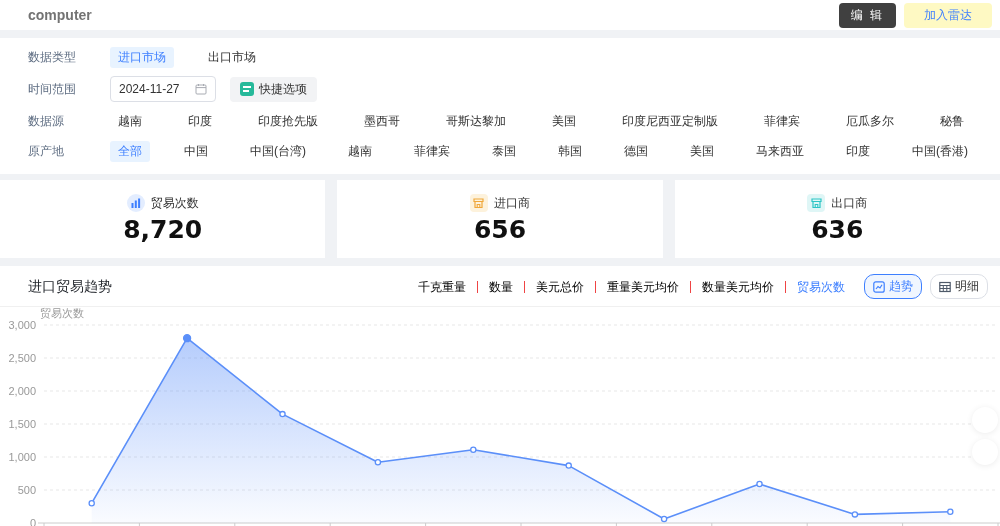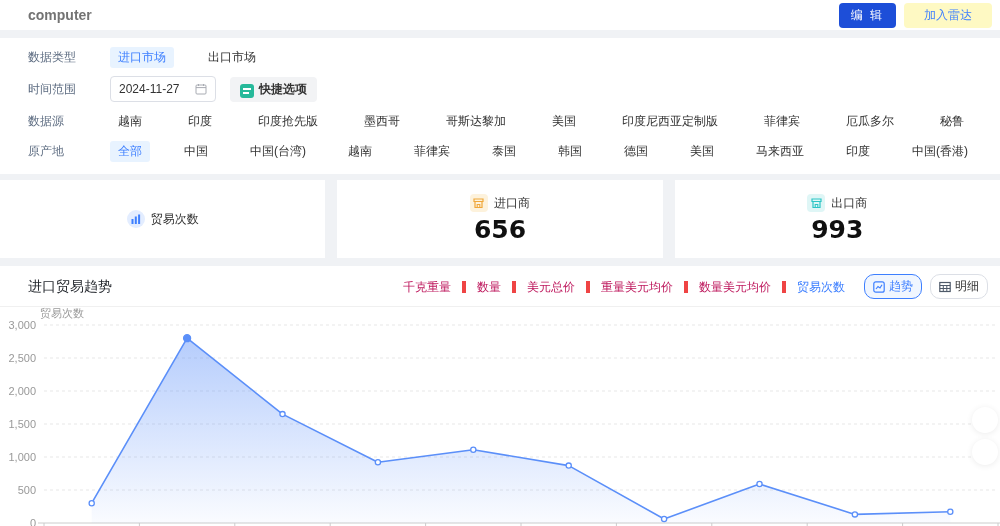--- a/index.html
+++ b/index.html
@@ -4,59 +4,59 @@
 <style>
   * { margin:0; padding:0; box-sizing:border-box; }
   html,body { width:1000px; height:526px; overflow:hidden; background:#f0f2f5;
     font-family:"Liberation Sans","DejaVu Sans",sans-serif; }
   .panel { background:#fff; }
 
   
   .topbar { height:30px; display:flex; align-items:center; padding:0 8px 0 28px; background:#fff; }
   .page-title { font-size:14px; font-weight:bold; color:#737373; }
   .topbar-actions { margin-left:auto; display:flex; gap:8px; }
-  .btn-primary { background:#1d4ed8; color:#fff; border:none; border-radius:4px;
+  .btn-primary { background:#404040; color:#fff; border:none; border-radius:4px;
     font-size:12px; padding:4px 12px; cursor:pointer; letter-spacing:2px;}
   .btn-light { background:#fef9c3; color:#3D7FFF; border:none; border-radius:4px;
     font-size:12px; padding:4px 20px; cursor:pointer; }
   .gap8 { height:8px; } .gap6 { height:6px; }
 
   
   .filters { padding:8px 28px 4px 28px; }
   .filter-row { display:flex; align-items:center; margin-bottom:8px; min-height:22px; }
   .filter-label { width:58px; margin-right:24px; font-size:12px; color:#5e6d82; flex-shrink:0; }
   .opts { display:flex; align-items:center; flex-wrap:nowrap; flex:1; }
   .opts-wide > .chip { margin-right:30px; }
   .opts-mid  > .chip { margin-right:26px; }
   .chip { font-size:12px; color:#333; padding:2px 8px; border-radius:3px; cursor:pointer; white-space:nowrap; }
   .chip.selected { color:#3D7FFF; background:#e8f3ff; }
   .date-input { display:inline-flex; align-items:center; justify-content:space-between;
     width:106px; height:26px; border:1px solid #dcdfe6; border-radius:4px;
     padding:0 8px; font-size:12px; color:#333; margin-right:10px; cursor:text; background:#fff;}
-  .quick-btn { display:inline-flex; align-items:flex-end; gap:5px; background:#f2f3f5;
-    border:none; border-radius:4px; font-size:12px; color:#333; padding:4px 10px; cursor:pointer; margin-left:4px;font-weight:bold;}
+  .quick-btn { display:inline-flex; align-items:center; gap:5px; background:#f2f3f5;
+    border:none; border-radius:4px; font-size:12px; color:#333; padding:4px 10px; cursor:pointer; margin-left:4px;}
   .quick-ic { width:14px; height:14px; border-radius:3px; background:#26b99a; position:relative; }
   .quick-ic:before { content:""; position:absolute; left:3px; right:3px; top:4px; height:2px; background:#fff; }
   .quick-ic:after  { content:""; position:absolute; left:3px; right:5px; top:8px; height:2px; background:#fff; }
 
   
   .cards { display:flex; gap:12px; height:78px; }
   .stat-card { flex:1; background:#fff; display:flex; flex-direction:column;
     align-items:center; justify-content:center; gap:3px; }
   .stat-head { display:flex; align-items:center; gap:6px; font-size:12px; color:#333; }
   .stat-ic { width:18px; height:18px; display:inline-flex; align-items:center; justify-content:center; }
   .stat-value { font-size:25px; color:#101010; font-weight:600; font-family:"DejaVu Sans",sans-serif; }
 
   
   .chart-panel { background:#fff; height:268px; position:relative; }
   .chart-head { display:flex; align-items:center; padding:8px 12px 7px 28px; border-bottom:1px solid #f0f0f0; }
   .chart-title { font-size:14px; font-weight:normal; color:#1f2329; }
   .chart-tools { margin-left:auto; display:flex; align-items:center; }
-  .metric-tab { font-size:12px; color:#be185d; padding:0 11px; cursor:pointer;
-    border-right:4px solid #ef4444; line-height:12px; white-space:nowrap;}
+  .metric-tab { font-size:12px; color:#000000; padding:0 11px; cursor:pointer;
+    border-right:1px solid #ef4444; line-height:12px; white-space:nowrap;}
   .metric-tab:last-of-type { border-right:none; }
   .metric-tab.selected { color:#3D7FFF; }
   .view-btn { display:inline-flex; align-items:center; gap:4px; font-size:12px; color:#333;
     border:1px solid #dcdfe6; border-radius:10px; background:#fff; padding:3px 8px; cursor:pointer; margin-left:8px;}
   .view-btn.active { color:#3D7FFF; border-color:#3D7FFF; background:#f0f6ff; }
   .chart-body { position:relative; height:231px; }
   svg text { font-family:"Liberation Sans","DejaVu Sans",sans-serif; }
 
   .float-widget { position:absolute; right:2px; top:100px; display:flex; flex-direction:column; gap:6px; }
   .float-circle { width:26px; height:26px; border-radius:50%; background:#fff;
@@ -140,20 +140,21 @@
       <div class="stat-head">
         <span class="stat-ic" style="background:#e3edff;border-radius:50%">
           <svg width="10" height="10" viewBox="0 0 10 10">
             <rect x="0.5" y="5" width="2" height="5" fill="#3D7FFF"></rect>
             <rect x="3.8" y="2.5" width="2" height="7.5" fill="#3D7FFF"></rect>
             <rect x="7.1" y="0.5" width="2" height="9.5" fill="#3D7FFF"></rect>
           </svg>
         </span>
         <span>贸易次数</span>
       </div>
+      <div class="stat-value">8,720</div>
     </div>
     <div class="stat-card">
       <div class="stat-head">
         <span class="stat-ic" style="background:#fdf2dc;border-radius:4px">
           <svg width="11" height="11" viewBox="0 0 11 11">
             <path d="M1 1h9v2.5H1z" fill="none" stroke="#F0A73A" stroke-width="1.2"></path>
             <path d="M2 3.5v6h7v-6" fill="none" stroke="#F0A73A" stroke-width="1.2"></path>
             <path d="M4.2 9.5V6.5h2.6v3" fill="none" stroke="#F0A73A" stroke-width="1.1"></path>
           </svg>
         </span>
@@ -165,21 +166,21 @@
       <div class="stat-head">
         <span class="stat-ic" style="background:#dff6f6;border-radius:4px">
           <svg width="11" height="11" viewBox="0 0 11 11">
             <path d="M1 1h9v2.5H1z" fill="none" stroke="#2DC5C5" stroke-width="1.2"></path>
             <path d="M2 3.5v6h7v-6" fill="none" stroke="#2DC5C5" stroke-width="1.2"></path>
             <path d="M4.2 9.5V6.5h2.6v3" fill="none" stroke="#2DC5C5" stroke-width="1.1"></path>
           </svg>
         </span>
         <span>出口商</span>
       </div>
-      <div class="stat-value">993</div>
+      <div class="stat-value">636</div>
     </div>
   </div>
 <div class="gap8"></div>
 
 <div class="chart-panel">
   <div class="chart-head">
     <span class="chart-title">进口贸易趋势</span>
     <div class="chart-tools" id="chart-tools">
         <span class="metric-tab">千克重量</span>
         <span class="metric-tab">数量</span>

